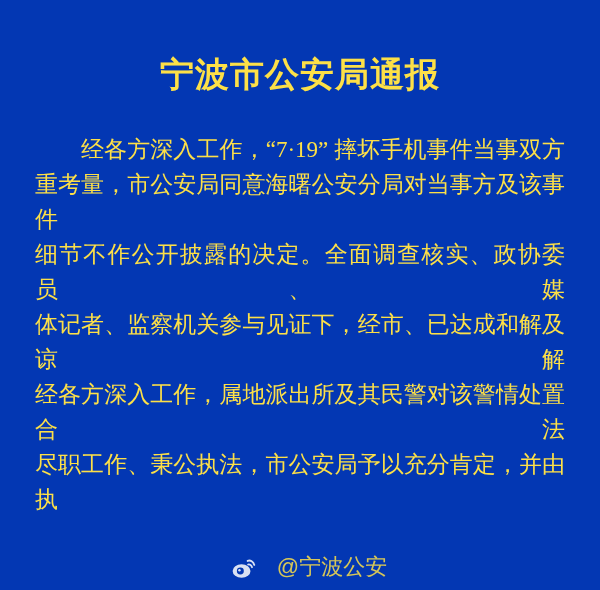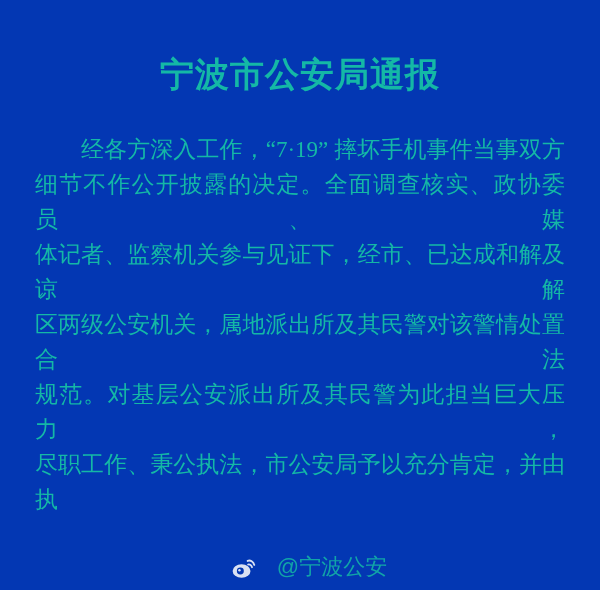--- a/index.html
+++ b/index.html
@@ -1,21 +1,21 @@
 <!DOCTYPE html>
 <html><head>
 <meta charset="utf-8">
 <style>
   html, body { margin: 0; padding: 0; }
   .page {
     position: relative;
     width: 600px;
     height: 590px;
     background: #0337b3;
-    color: #14b8a6;
+    color: #fde047;
     overflow: hidden;
     box-sizing: border-box;
   }
   .title {
     margin-top: 52px;
     text-align: center;
     font-family: "Liberation Sans", sans-serif;
     font-weight: bold;
     font-size: 34px;
     line-height: 44px;
@@ -54,24 +54,24 @@
 </style>
 </head>
 <body>
 
 <div class="page">
 
   <div class="title">宁波市公安局通报</div>
 
   <div class="body-block">
     <div class="body-line first">经各方深入工作，“7·19” 摔坏手机事件当事双方</div>
+    <div class="body-line">重考量，市公安局同意海曙公安分局对当事方及该事件</div>
     <div class="body-line">细节不作公开披露的决定。全面调查核实、政协委员、媒</div>
     <div class="body-line">体记者、监察机关参与见证下，经市、已达成和解及谅解</div>
-    <div class="body-line">区两级公安机关，属地派出所及其民警对该警情处置合法</div>
-    <div class="body-line">规范。对基层公安派出所及其民警为此担当巨大压力，</div>
+    <div class="body-line">经各方深入工作，属地派出所及其民警对该警情处置合法</div>
     <div class="body-line">尽职工作、秉公执法，市公安局予以充分肯定，并由执</div>
 
   </div>
 
   <div class="watermark">
     <span>
       <svg viewBox="0 0 32 32" width="26" height="26" aria-hidden="true">
         <ellipse cx="13" cy="21" rx="11" ry="8.3" fill="#ffffff"></ellipse>
         <circle cx="11.5" cy="21" r="4.3" fill="#0337b3"></circle>
         <circle cx="10.4" cy="19.9" r="1.5" fill="#ffffff"></circle>

